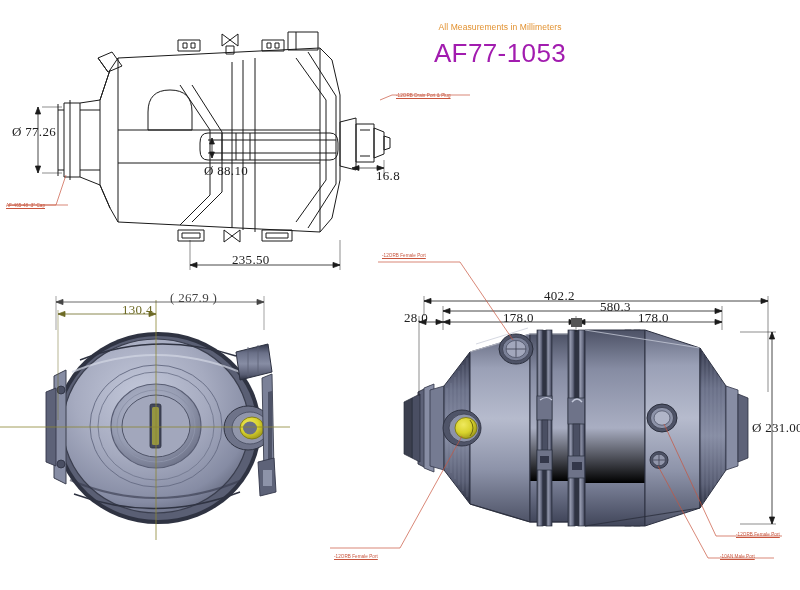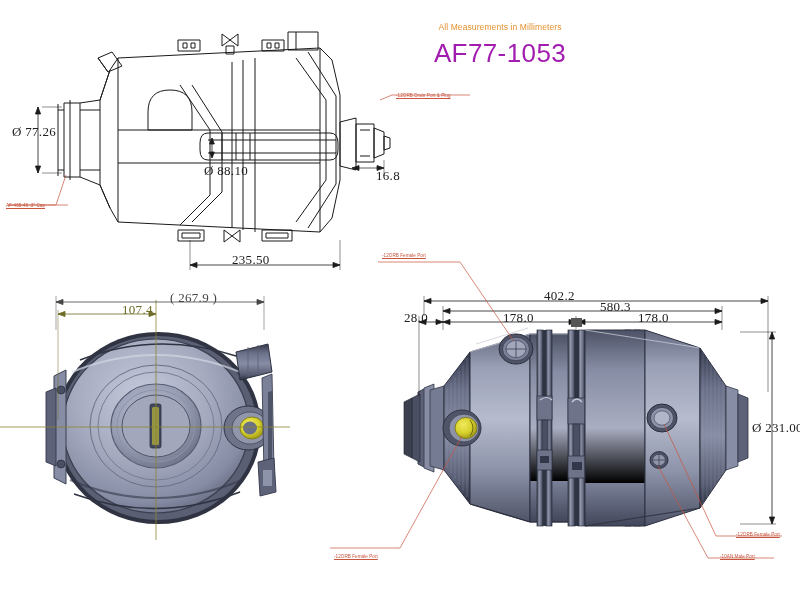--- a/index.html
+++ b/index.html
@@ -382,21 +382,21 @@
       <path d="M658,466 L708,558 L774,558"></path>
     </g>
   </svg>
 
   <div class="dim" style="left:12px;top:124px;">Ø 77.26</div>
   <div class="dim" style="left:204px;top:163px;">Ø 88.10</div>
   <div class="dim" style="left:376px;top:168px;">16.8</div>
   <div class="dim" style="left:232px;top:252px;">235.50</div>
 
   <div class="dim gray" style="left:170px;top:290px;">( 267.9 )</div>
-  <div class="dim olive" style="left:122px;top:302px;">107.4</div>
+  <div class="dim olive" style="left:122px;top:302px;">130.4</div>
 
   <div class="dim" style="left:544px;top:288px;">402.2</div>
   <div class="dim" style="left:600px;top:299px;">580.3</div>
   <div class="dim" style="left:404px;top:310px;">28.0</div>
   <div class="dim" style="left:503px;top:310px;">178.0</div>
   <div class="dim" style="left:638px;top:310px;">178.0</div>
   <div class="dim" style="left:752px;top:420px;">Ø 231.00</div>
 
   <div class="callout" style="left:396px;top:93px;">-12ORB Drain Port &amp; Plug</div>
   <div class="callout" style="left:6px;top:203px;">AF-465-48  .3" Cap</div>

